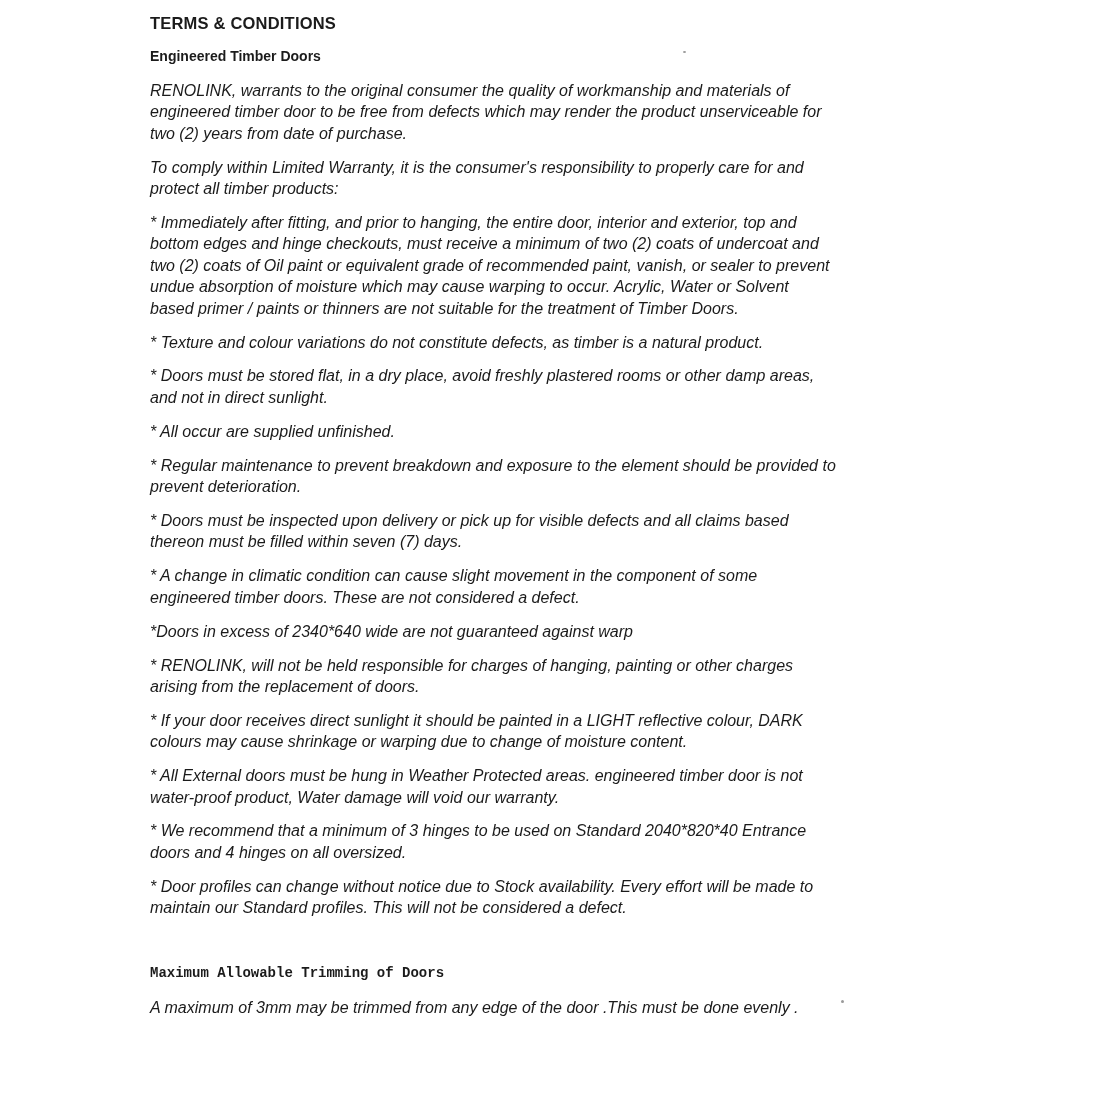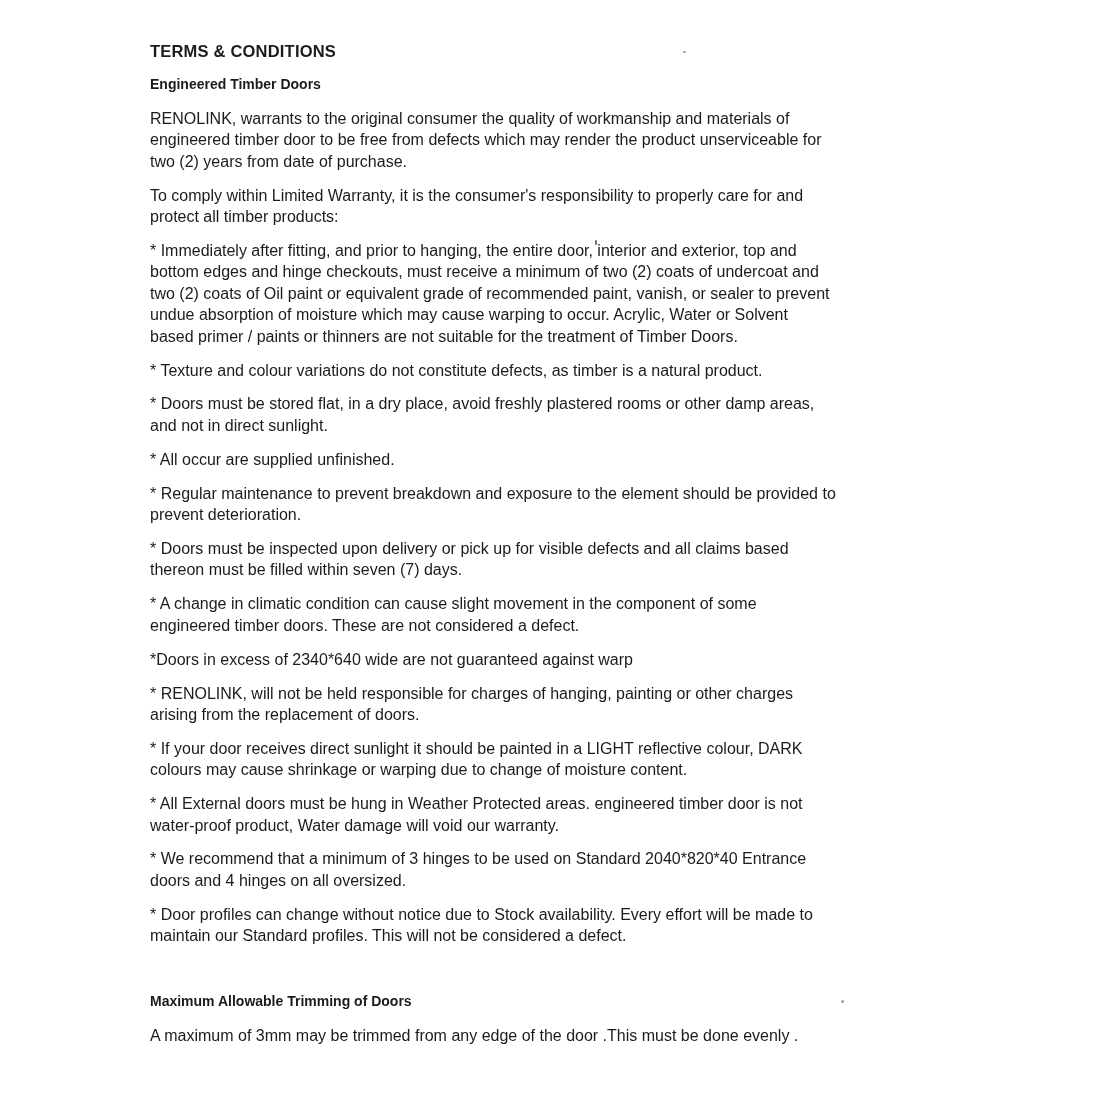--- a/index.html
+++ b/index.html
@@ -11,21 +11,21 @@
     width: 1100px;
     height: 1100px;
     position: relative;
     overflow: hidden;
     font-family: "Liberation Sans", sans-serif;
     color: #1b1b1b;
   }
   .page {
     position: absolute;
     left: 150px;
-    top: 41px;
+    top: 13px;
     width: 820px;
   }
   .doc-title {
     font-size: 16.5px;
     font-weight: bold;
     line-height: 20px;
     letter-spacing: 0.2px;
     margin: 0 0 13px 0;
     white-space: pre-line;
   }
@@ -34,23 +34,25 @@
     font-weight: bold;
     line-height: 20px;
     margin: 0 0 14px 0;
     white-space: pre-line;
   }
   .para {
     font-size: 16px;
     line-height: 21.4px;
     margin: 0 0 12.5px 0;
     white-space: pre-line;
+    font-style: italic;
   }
   .heading-gap {
     margin-top: 44px;
+    font-family: Liberation Mono, monospace;
   }
   .speck {
     position: absolute;
     background: #9a9a9a;
     border-radius: 50%;
   }
   .speck.tick {
     border-radius: 1px;
     background: #6e6e6e;
   }

